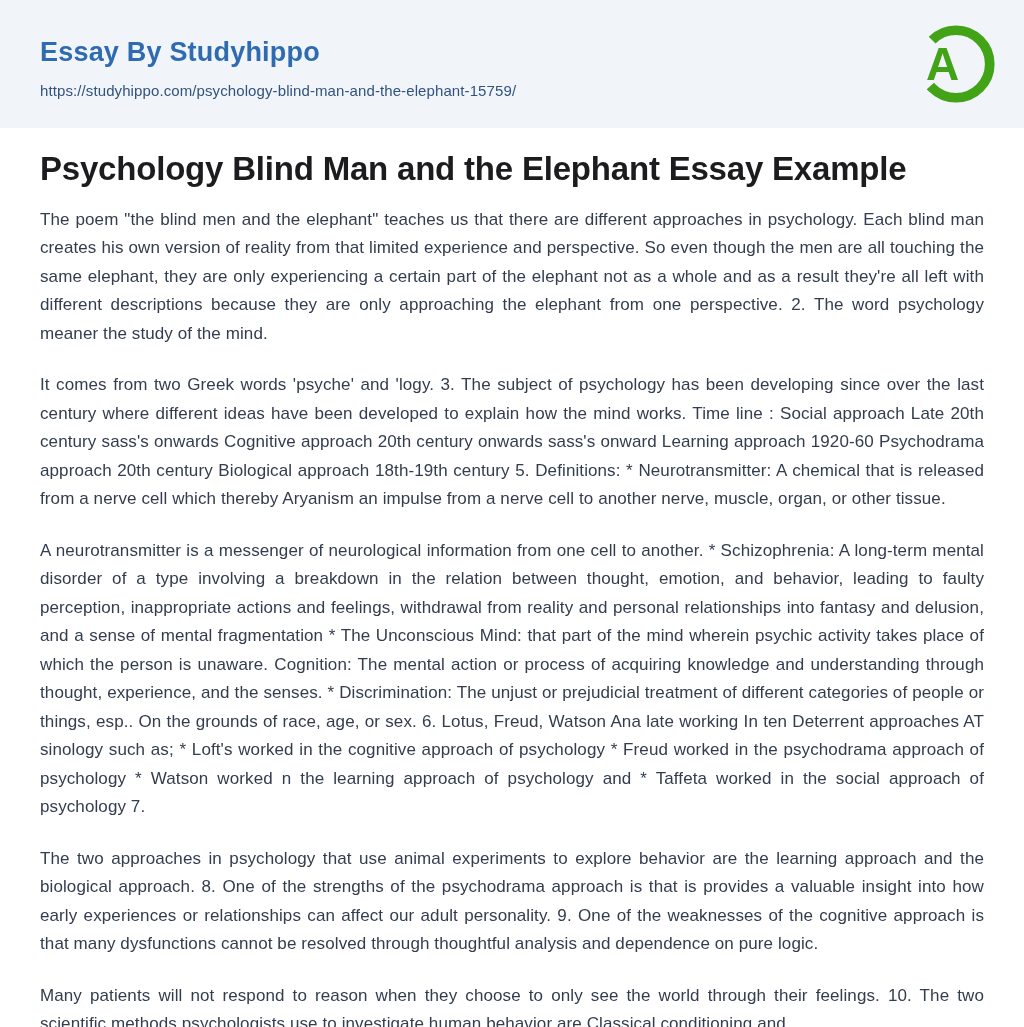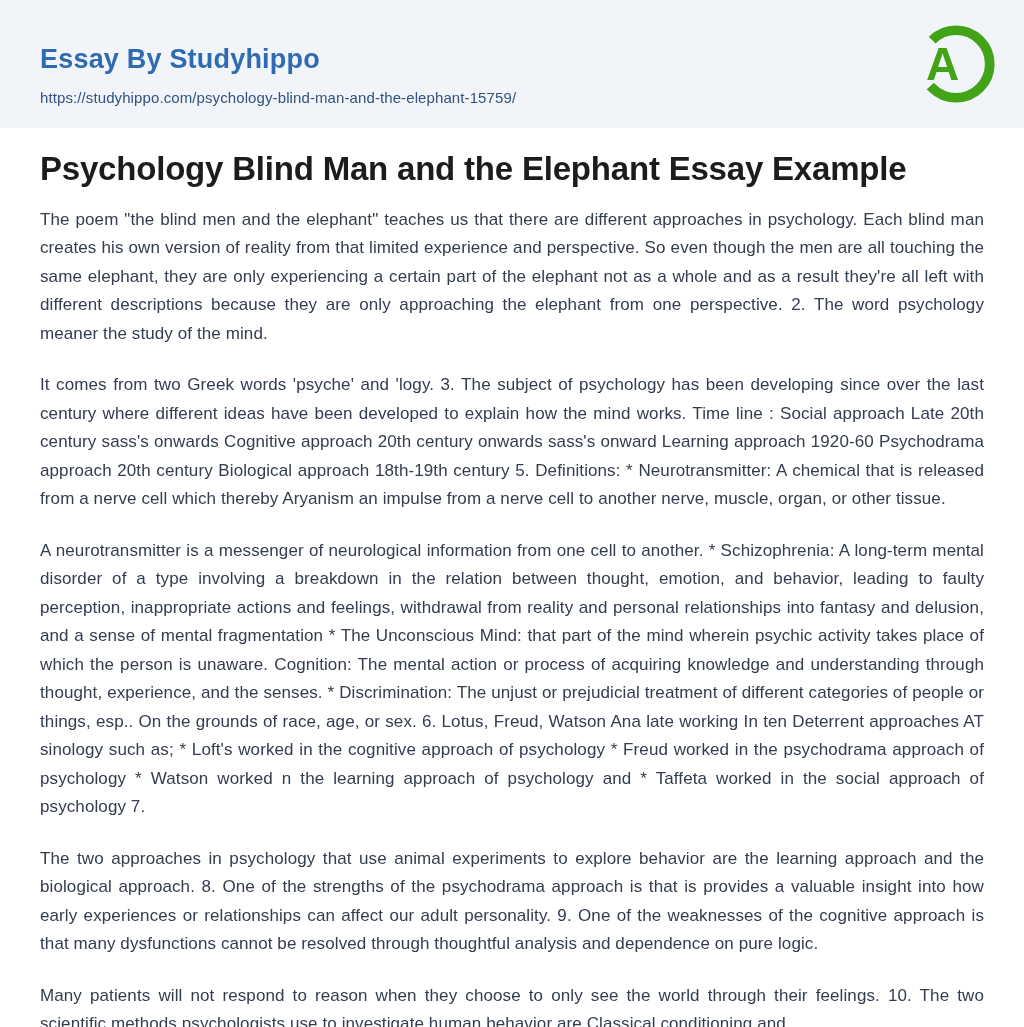--- a/index.html
+++ b/index.html
@@ -20,21 +20,20 @@
     background: #f1f5f9;
     position: relative;
     padding: 38px 120px 0 40px;
   }
   .site-title {
     color: #2e6bb1;
     font-size: 27px;
     font-weight: bold;
     letter-spacing: 0.2px;
     line-height: 1.1;
-    margin-top: 7px;
   }
   .page-url {
     display: inline-block;
     margin-top: 14px;
     color: #32527f;
     font-size: 15px;
     text-decoration: none;
     letter-spacing: 0.1px;
     cursor: pointer;
   }

